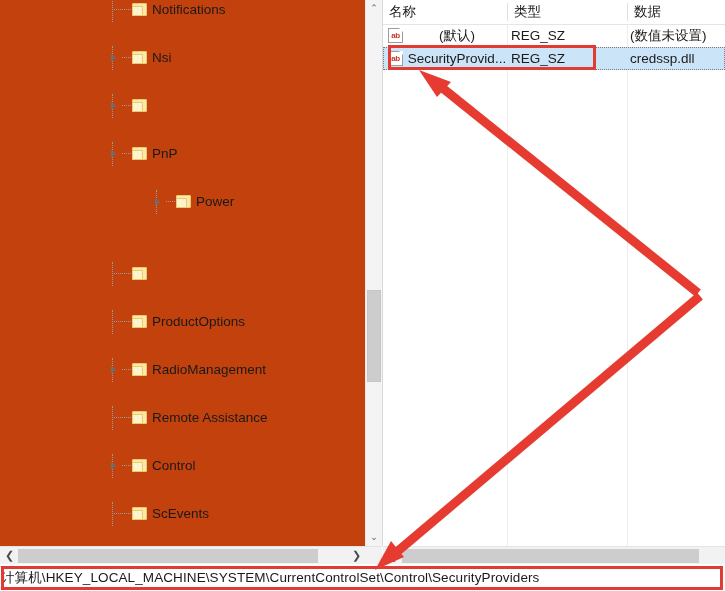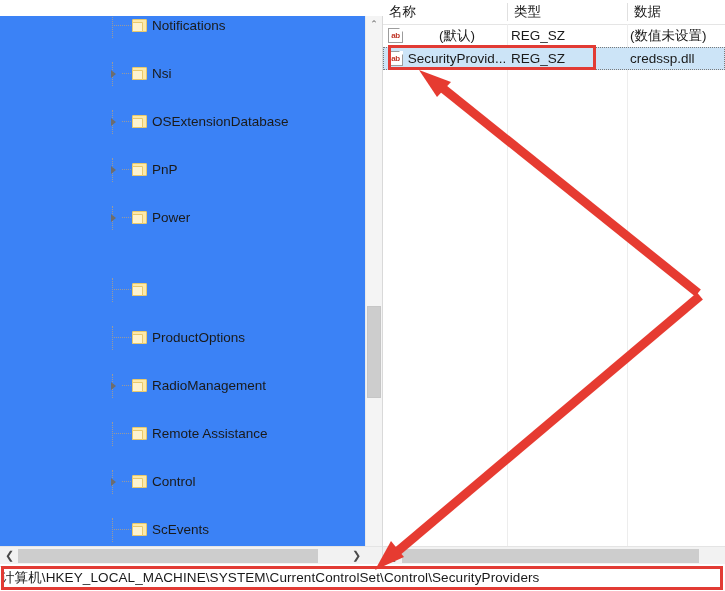--- a/index.html
+++ b/index.html
@@ -22,23 +22,23 @@
   #regedit-window {
     position: absolute;
     left: 0; top: 0;
     width: 725px; height: 591px;
     background: #ffffff;
   }
 
   
   #tree-pane {
     position: absolute;
-    left: 0px; top: 16px;
+    left: 0px; top: 0px;
     width: 382px; height: 546px;
-    background: #3b82f6;
+    background: #c2410c;
     overflow: hidden;
     border-right: 1px solid #d9d9d9;
   }
   #tree-scroll-area {
     position: absolute;
     left: 0; top: 0;
     width: 365px; height: 546px;
     overflow: hidden;
   }
   .tree-list {
@@ -353,33 +353,32 @@
             <div class="tree-label" style="left: 149px;">Nsi</div>
           </div>
           <div class="tree-row" style="top: 48px;">
             <div class="vdot" style="left: 112px;"></div>
             <div class="expander collapsed" style="left: 105px;"></div>
             <div class="dotline" style="left: 122px; width: 9px;"></div>
             <div class="folder" style="left: 132px;">
               <div class="f-back"></div>
               <div class="f-front"></div>
             </div>
-            <div class="tree-label" style="left: 149px;">OSExtensionDatabase</div>
           </div>
           <div class="tree-row" style="top: 72px;">
             <div class="vdot" style="left: 112px;"></div>
             <div class="expander collapsed" style="left: 105px;"></div>
             <div class="dotline" style="left: 122px; width: 9px;"></div>
             <div class="folder" style="left: 132px;">
               <div class="f-back"></div>
               <div class="f-front"></div>
             </div>
             <div class="tree-label" style="left: 149px;">PnP</div>
           </div>
-          <div class="tree-row" style="top: 96px;">
+          <div class="tree-row" style="top: 96px; margin-left: 44px;">
             <div class="vdot" style="left: 112px;"></div>
             <div class="expander collapsed" style="left: 105px;"></div>
             <div class="dotline" style="left: 122px; width: 9px;"></div>
             <div class="folder" style="left: 132px;">
               <div class="f-back"></div>
               <div class="f-front"></div>
             </div>
             <div class="tree-label" style="left: 149px;">Power</div>
           </div>
           <div class="tree-row" style="top: 144px;">

